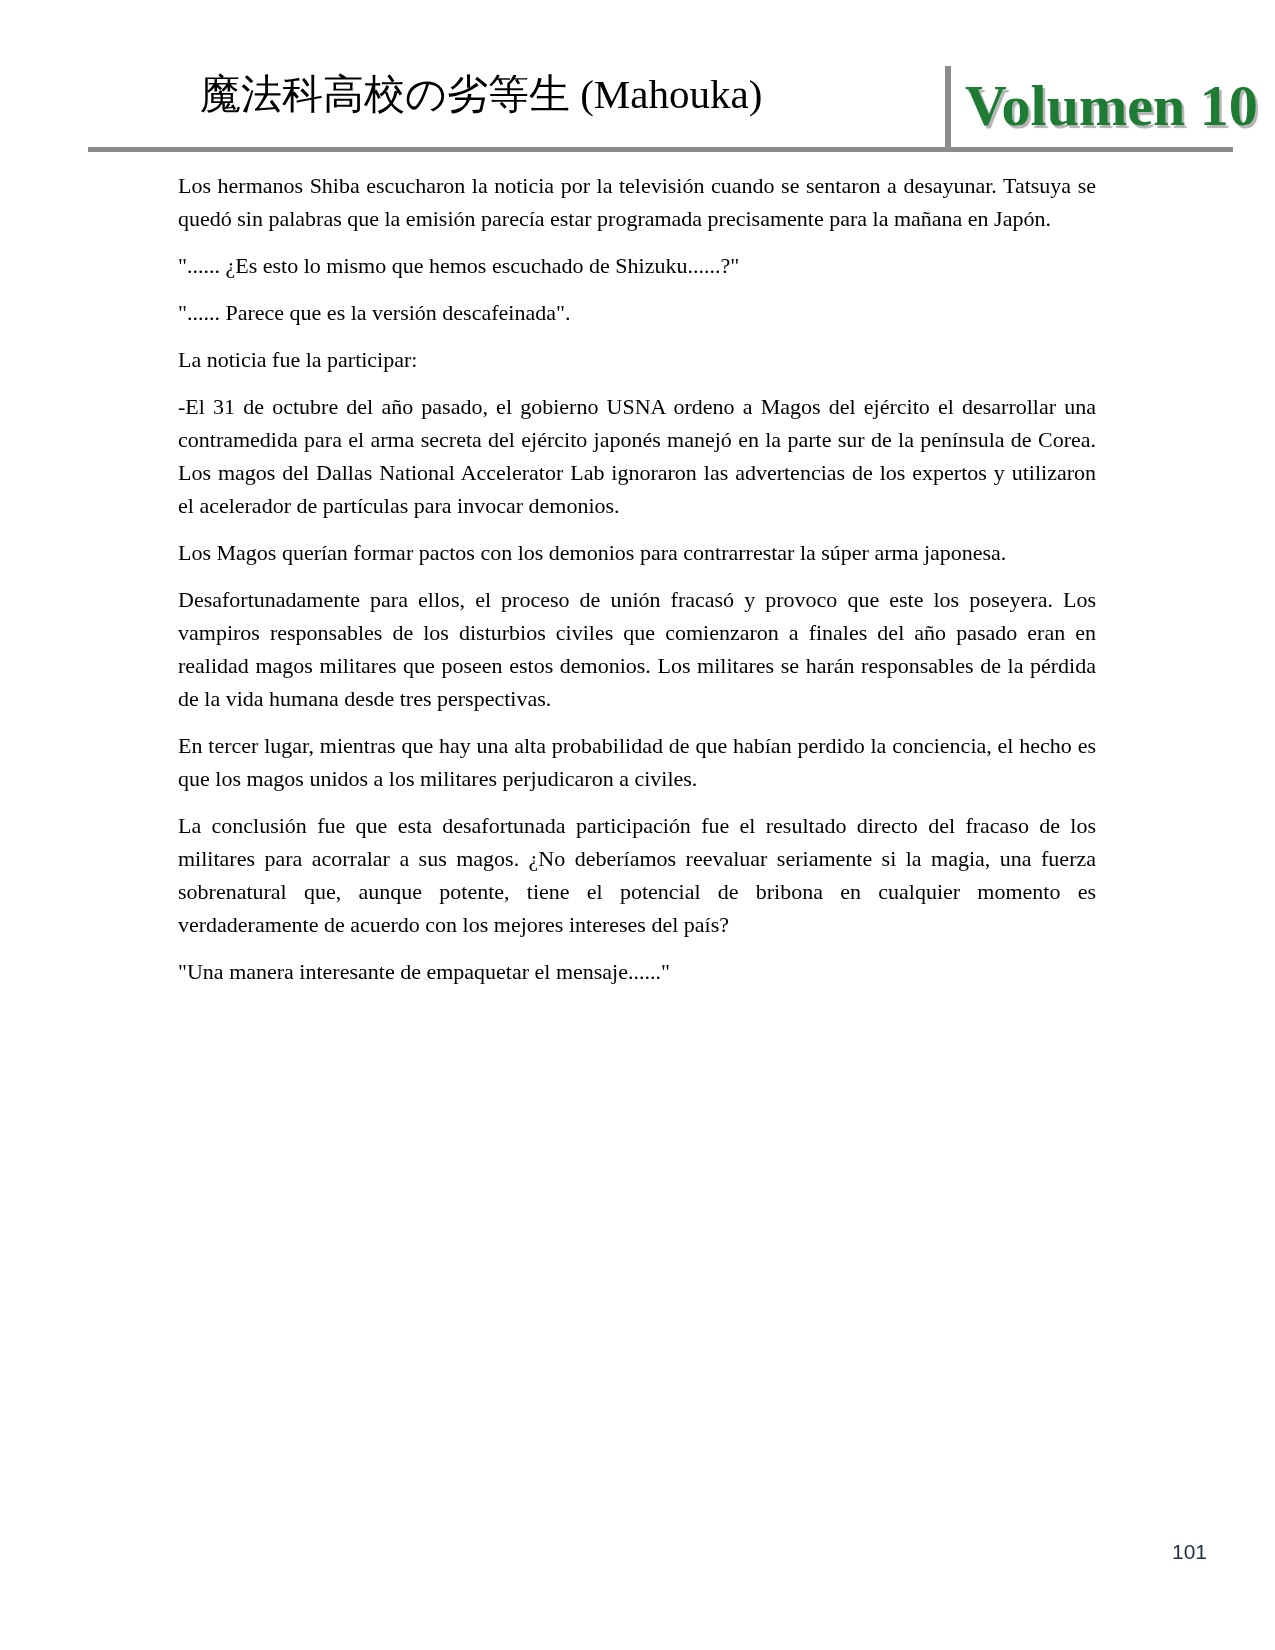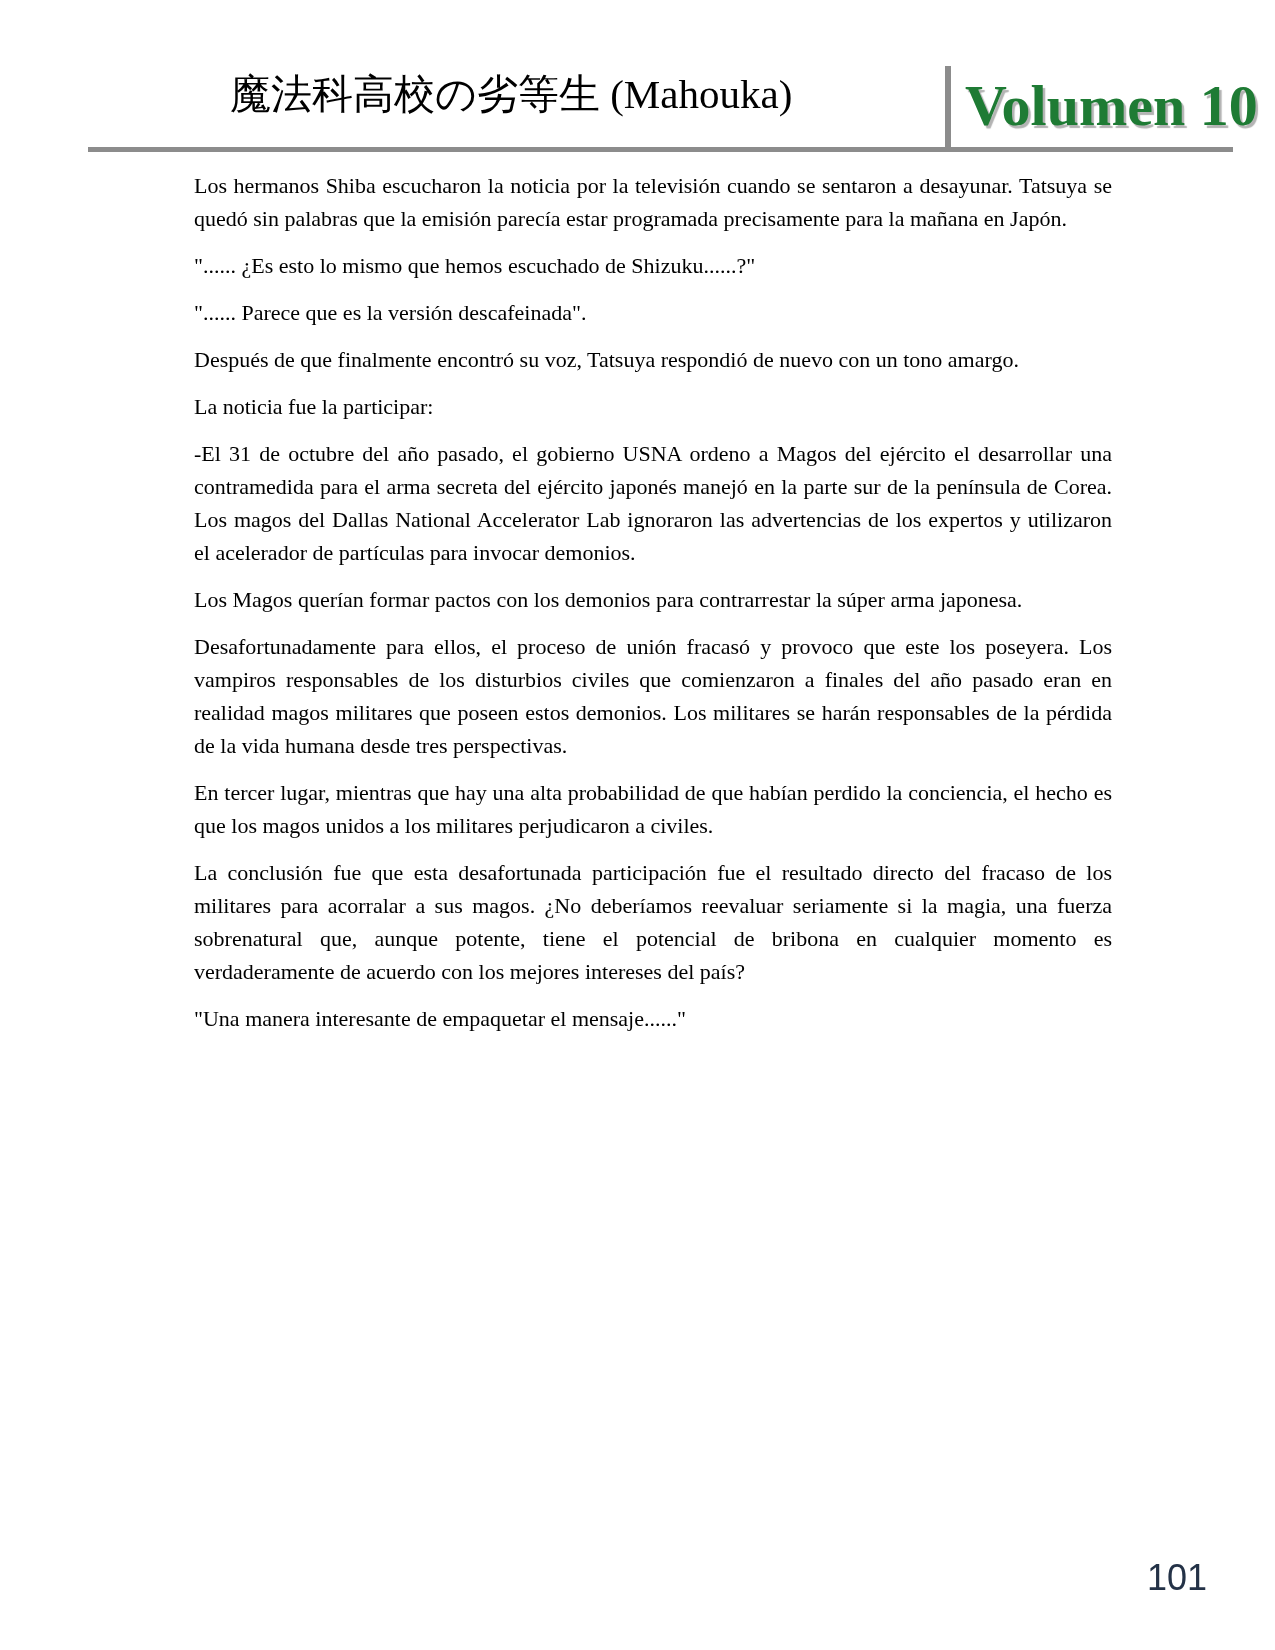--- a/index.html
+++ b/index.html
@@ -17,21 +17,20 @@
   }
   
   .header-title {
     position: absolute;
     left: 200px;
     top: 70px;
     font-size: 41px;
     line-height: 1.2;
     color: var(--text_black, #000000);
     white-space: nowrap;
-    margin-left: 30px;
   }
   .header-vbar {
     position: absolute;
     left: 945px;
     top: 66px;
     width: 6px;
     height: 84px;
     background: var(--rule_gray, #8c8c8c);
   }
   .header-volume {
@@ -48,58 +47,56 @@
     position: absolute;
     left: 88px;
     top: 147px;
     width: 1145px;
     height: 5px;
     background: var(--rule_gray, #8c8c8c);
   }
   
   .body-text {
     position: absolute;
-    left: 194px;
+    left: 178px;
     top: 169px;
     width: 918px;
     font-size: 22px;
     line-height: 33px;
     text-align: justify;
     color: var(--text_black, #000000);
   }
   .body-text p { margin: 0 0 14px 0; }
   
   .page-number {
     position: absolute;
     top: 1540px;
     right: 68px;
     font-family: "Liberation Sans", "DejaVu Sans", sans-serif;
-    font-size: 36px;
+    font-size: 21px;
     font-weight: 500;
     color: var(--page_number_navy, #243247);
-    margin-top: 17px;
   }
 </style>
 </head>
 <body>
 
 <div class="page">
 
   <header>
     <div class="header-title">魔法科高校の劣等生 (Mahouka)</div>
     <div class="header-vbar"></div>
     <div class="header-volume">Volumen 10</div>
     <div class="header-rule"></div>
   </header>
 
   <main class="body-text">
     <p>Los hermanos Shiba escucharon la noticia por la televisión cuando se sentaron a desayunar. Tatsuya se quedó sin palabras que la emisión parecía estar programada precisamente para la mañana en Japón.</p>
     <p>"...... ¿Es esto lo mismo que hemos escuchado de Shizuku......?"</p>
     <p>"...... Parece que es la versión descafeinada".</p>
-    <p>Después de que finalmente encontró su voz, Tatsuya respondió de nuevo con un tono amargo.</p>
     <p>La noticia fue la participar:</p>
     <p>-El 31 de octubre del año pasado, el gobierno USNA ordeno a Magos del ejército el desarrollar una contramedida para el arma secreta del ejército japonés manejó en la parte sur de la península de Corea. Los magos del Dallas National Accelerator Lab ignoraron las advertencias de los expertos y utilizaron el acelerador de partículas para invocar demonios.</p>
     <p>Los Magos querían formar pactos con los demonios para contrarrestar la súper arma japonesa.</p>
     <p>Desafortunadamente para ellos, el proceso de unión fracasó y provoco que este los poseyera. Los vampiros responsables de los disturbios civiles que comienzaron a finales del año pasado eran en realidad magos militares que poseen estos demonios. Los militares se harán responsables de la pérdida de la vida humana desde tres perspectivas.</p>
     <p>En tercer lugar, mientras que hay una alta probabilidad de que habían perdido la conciencia, el hecho es que los magos unidos a los militares perjudicaron a civiles.</p>
     <p>La conclusión fue que esta desafortunada participación fue el resultado directo del fracaso de los militares para acorralar a sus magos. ¿No deberíamos reevaluar seriamente si la magia, una fuerza sobrenatural que, aunque potente, tiene el potencial de bribona en cualquier momento es verdaderamente de acuerdo con los mejores intereses del país?</p>
     <p>"Una manera interesante de empaquetar el mensaje......"</p>
   </main>
 
   <div class="page-number">101</div>

